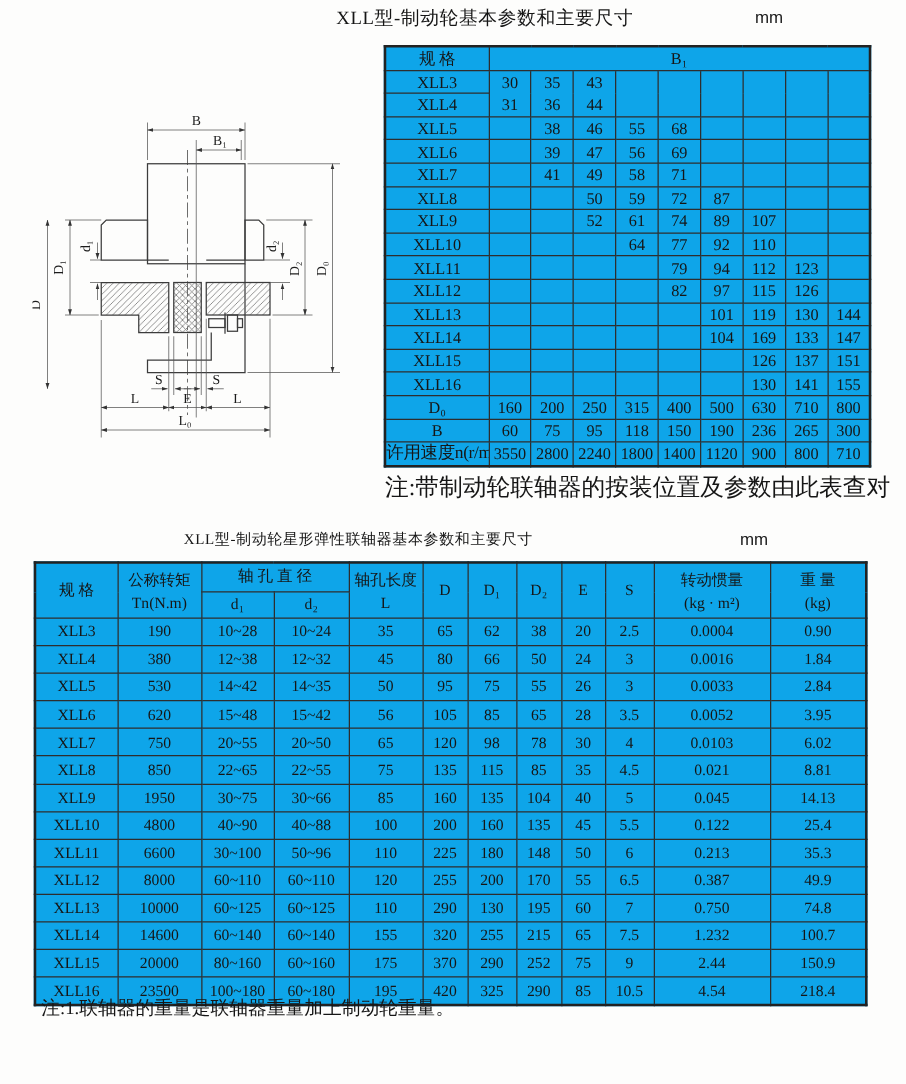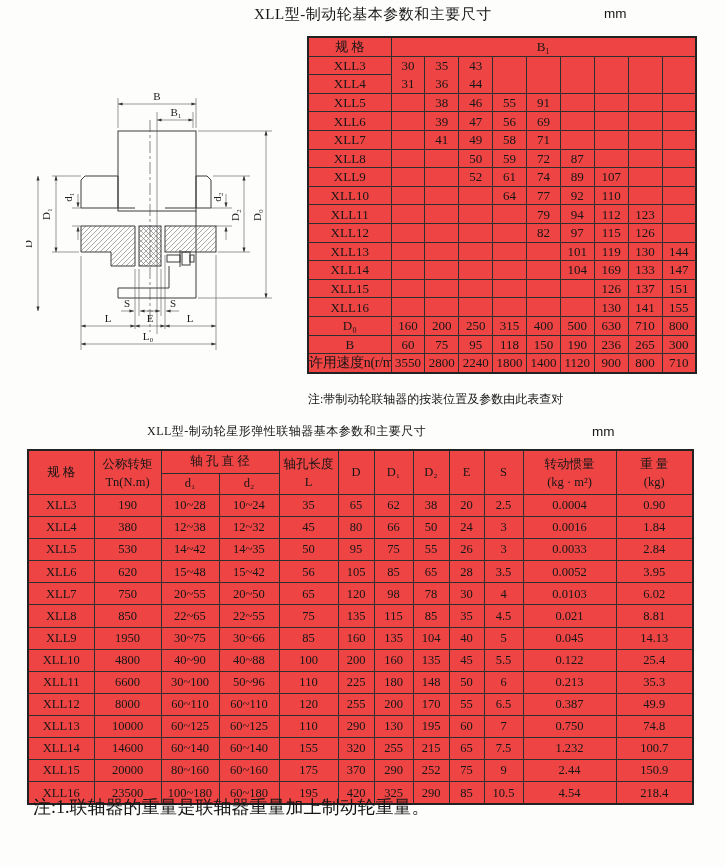--- a/index.html
+++ b/index.html
@@ -2,29 +2,29 @@
 <html><head>
 <meta charset="utf-8">
 <style>
   html,body{margin:0;padding:0}
   body{
     width:725px;height:867px;background:#fdfdfc;
     font-family:"Liberation Serif","DejaVu Serif",serif;color:#161616;
     position:relative;overflow:hidden;
   }
   .abs{position:absolute}
-  #title1{left:254px;top:5px;font-size:15px;letter-spacing:.5px;white-space:nowrap}
+  #title1{left:269px;top:5px;font-size:15px;letter-spacing:.5px;white-space:nowrap}
   #unit1{left:604px;top:6px;font-size:13.5px;font-family:"Liberation Sans","DejaVu Sans",sans-serif}
   #title2{left:147px;top:423px;font-size:12px;letter-spacing:.5px;white-space:nowrap}
   #unit2{left:592px;top:424px;font-size:13.5px;font-family:"Liberation Sans","DejaVu Sans",sans-serif}
-  #note1{left:308px;top:391px;font-size:12px;white-space:nowrap}
-  #footnotes{left:33px;top:796px;font-size:18px;line-height:22.6px}
+  #note1{left:308px;top:377px;font-size:19px;white-space:nowrap}
+  #footnotes{left:33px;top:796px;font-size:15px;line-height:22.6px}
   #footnotes .note-rest{padding-left:28px}
 
-  table{border-collapse:collapse;table-layout:fixed;background:#ef4444}
+  table{border-collapse:collapse;table-layout:fixed;background:#0ea5e9}
   td,th{border:1px solid #2e2e2e;text-align:center;font-weight:normal;
         padding:0;overflow:hidden;white-space:nowrap;vertical-align:middle}
 
   #table1{left:307px;top:36px;width:390px;font-size:13px;border:2px solid #222}
   #table1 td,#table1 th{height:17.6px;line-height:1}
   #table1 .small{font-size:14px;letter-spacing:-.3px}
   #table1 td.nbb{border-bottom-style:hidden}
 
   #table2{left:27px;top:449px;width:665px;font-size:12.5px;border:2px solid #222}
   #table2 thead th{line-height:1.1}
@@ -179,21 +179,21 @@
         <td></td>
         <td></td>
         <td></td>
       </tr>
       <tr>
         <td>XLL5</td>
         <td></td>
         <td>38</td>
         <td>46</td>
         <td>55</td>
-        <td>91</td>
+        <td>68</td>
         <td></td>
         <td></td>
         <td></td>
         <td></td>
       </tr>
       <tr>
         <td>XLL6</td>
         <td></td>
         <td>39</td>
         <td>47</td>

